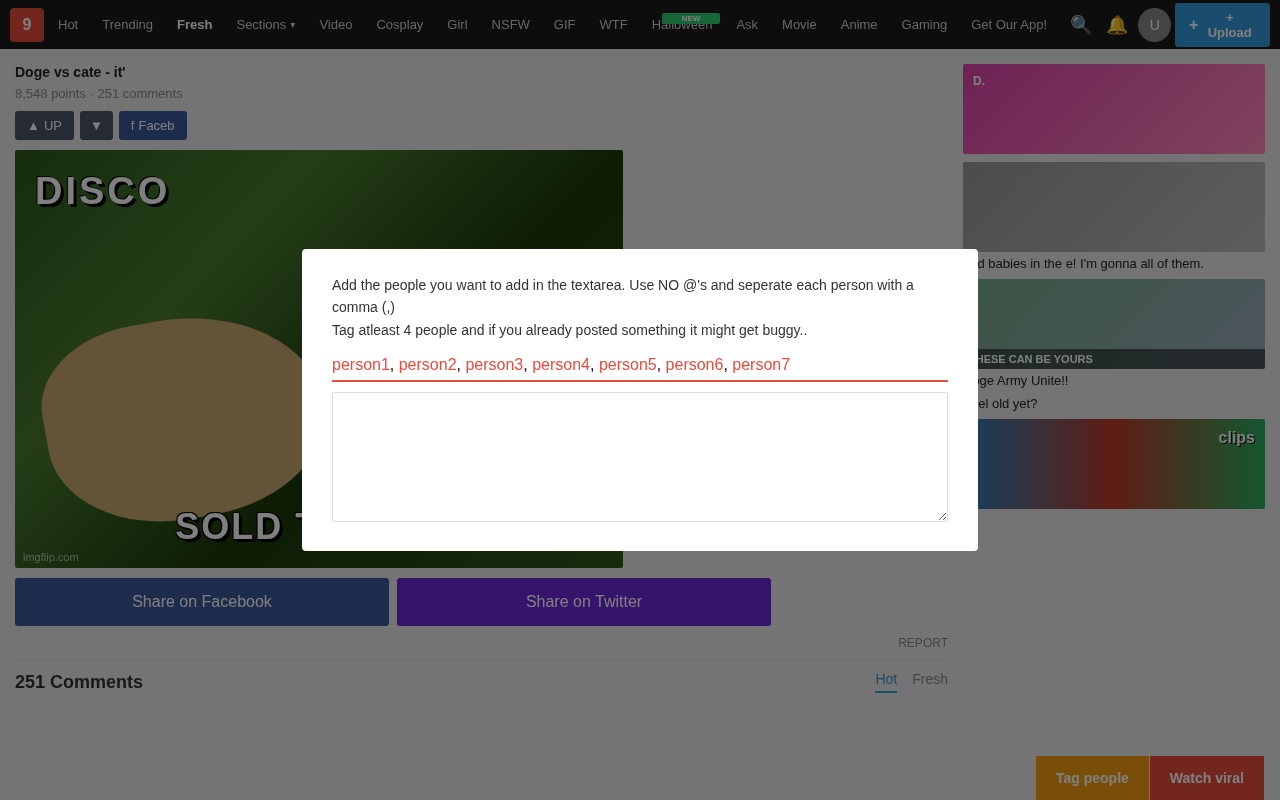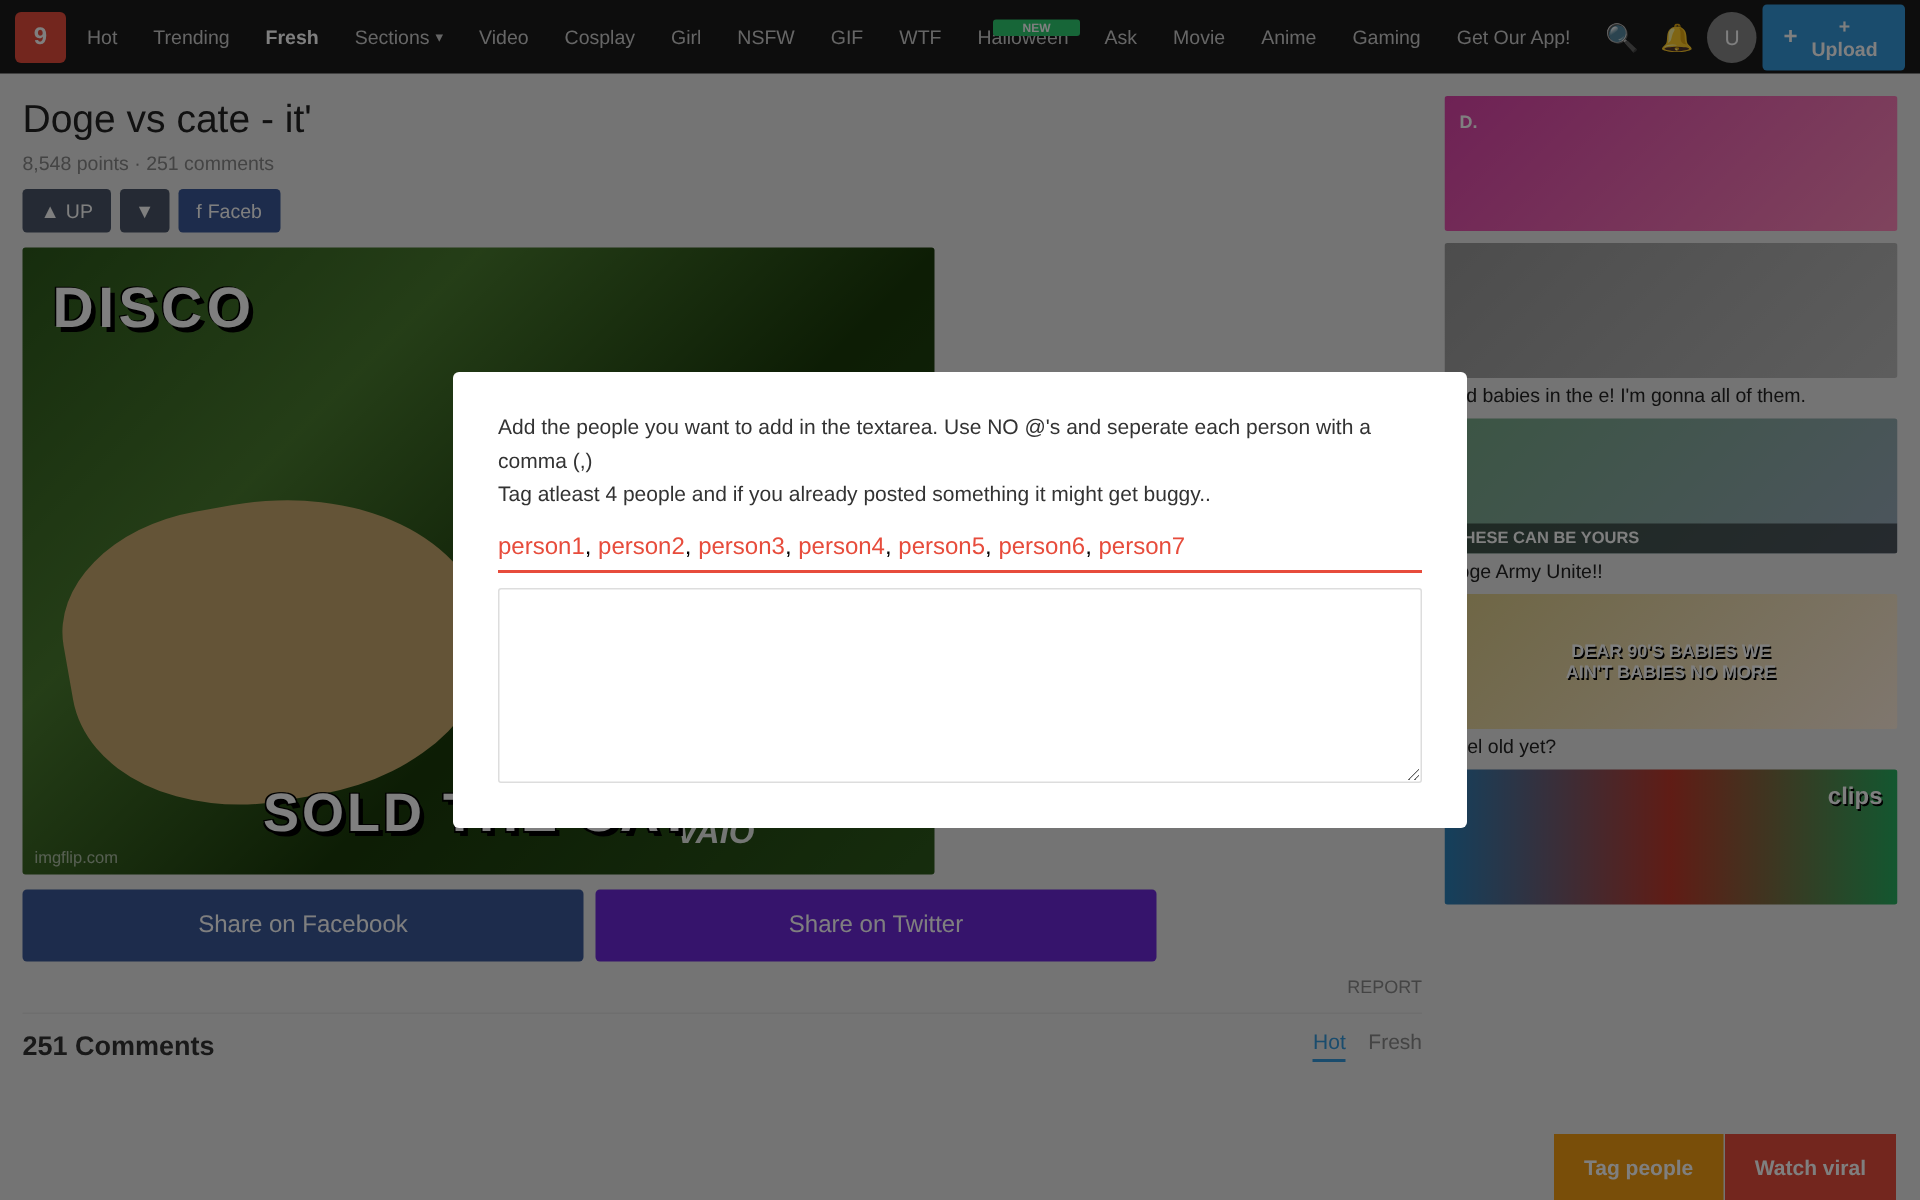--- a/index.html
+++ b/index.html
@@ -92,22 +92,22 @@
       display: flex;
       padding: 15px;
       gap: 15px;
       height: calc(800px - 49px);
       overflow: hidden;
     }
 
     
     .left-content { flex: 1; min-width: 0; }
     .post-title {
-      font-size: 26px;
-      font-weight: normal;
+      font-size: 14px;
+      font-weight: bold;
       color: #222;
       margin-bottom: 6px;
     }
     .post-meta {
       font-size: 13px;
       color: #888;
       margin-bottom: 10px;
     }
     .action-bar {
       display: flex;
@@ -502,23 +502,20 @@
       </div>
       <div class="sidebar-title">had babies in the e! I'm gonna all of them.</div>
     </div>
     <div class="sidebar-item">
       <div class="sidebar-img sidebar-img-3">
         <div class="sidebar-text-overlay">THESE CAN BE YOURS</div>
       </div>
       <div class="sidebar-title">Doge Army Unite!!</div>
     </div>
     <div class="sidebar-item">
-      <div class="sidebar-img sidebar-img-4">
-        <div style="position:absolute;top:50%;left:50%;transform:translate(-50%,-50%);text-align:center;color:white;font-size:12px;font-weight:bold;text-shadow:1px 1px 0 #000;padding:4px;">DEAR 90'S BABIES WE AIN'T BABIES NO MORE</div>
-      </div>
       <div class="sidebar-title">Feel old yet?</div>
     </div>
     <div class="sidebar-item">
       <div class="sidebar-img" style="background: linear-gradient(to right, #2980b9 0%, #c0392b 50%, #27ae60 100%);">
         <div style="position:absolute;right:10px;top:10px;color:white;font-size:16px;font-weight:bold;text-shadow:1px 1px 0 #000;">clips</div>
       </div>
     </div>
   </div>
 </div>
 

